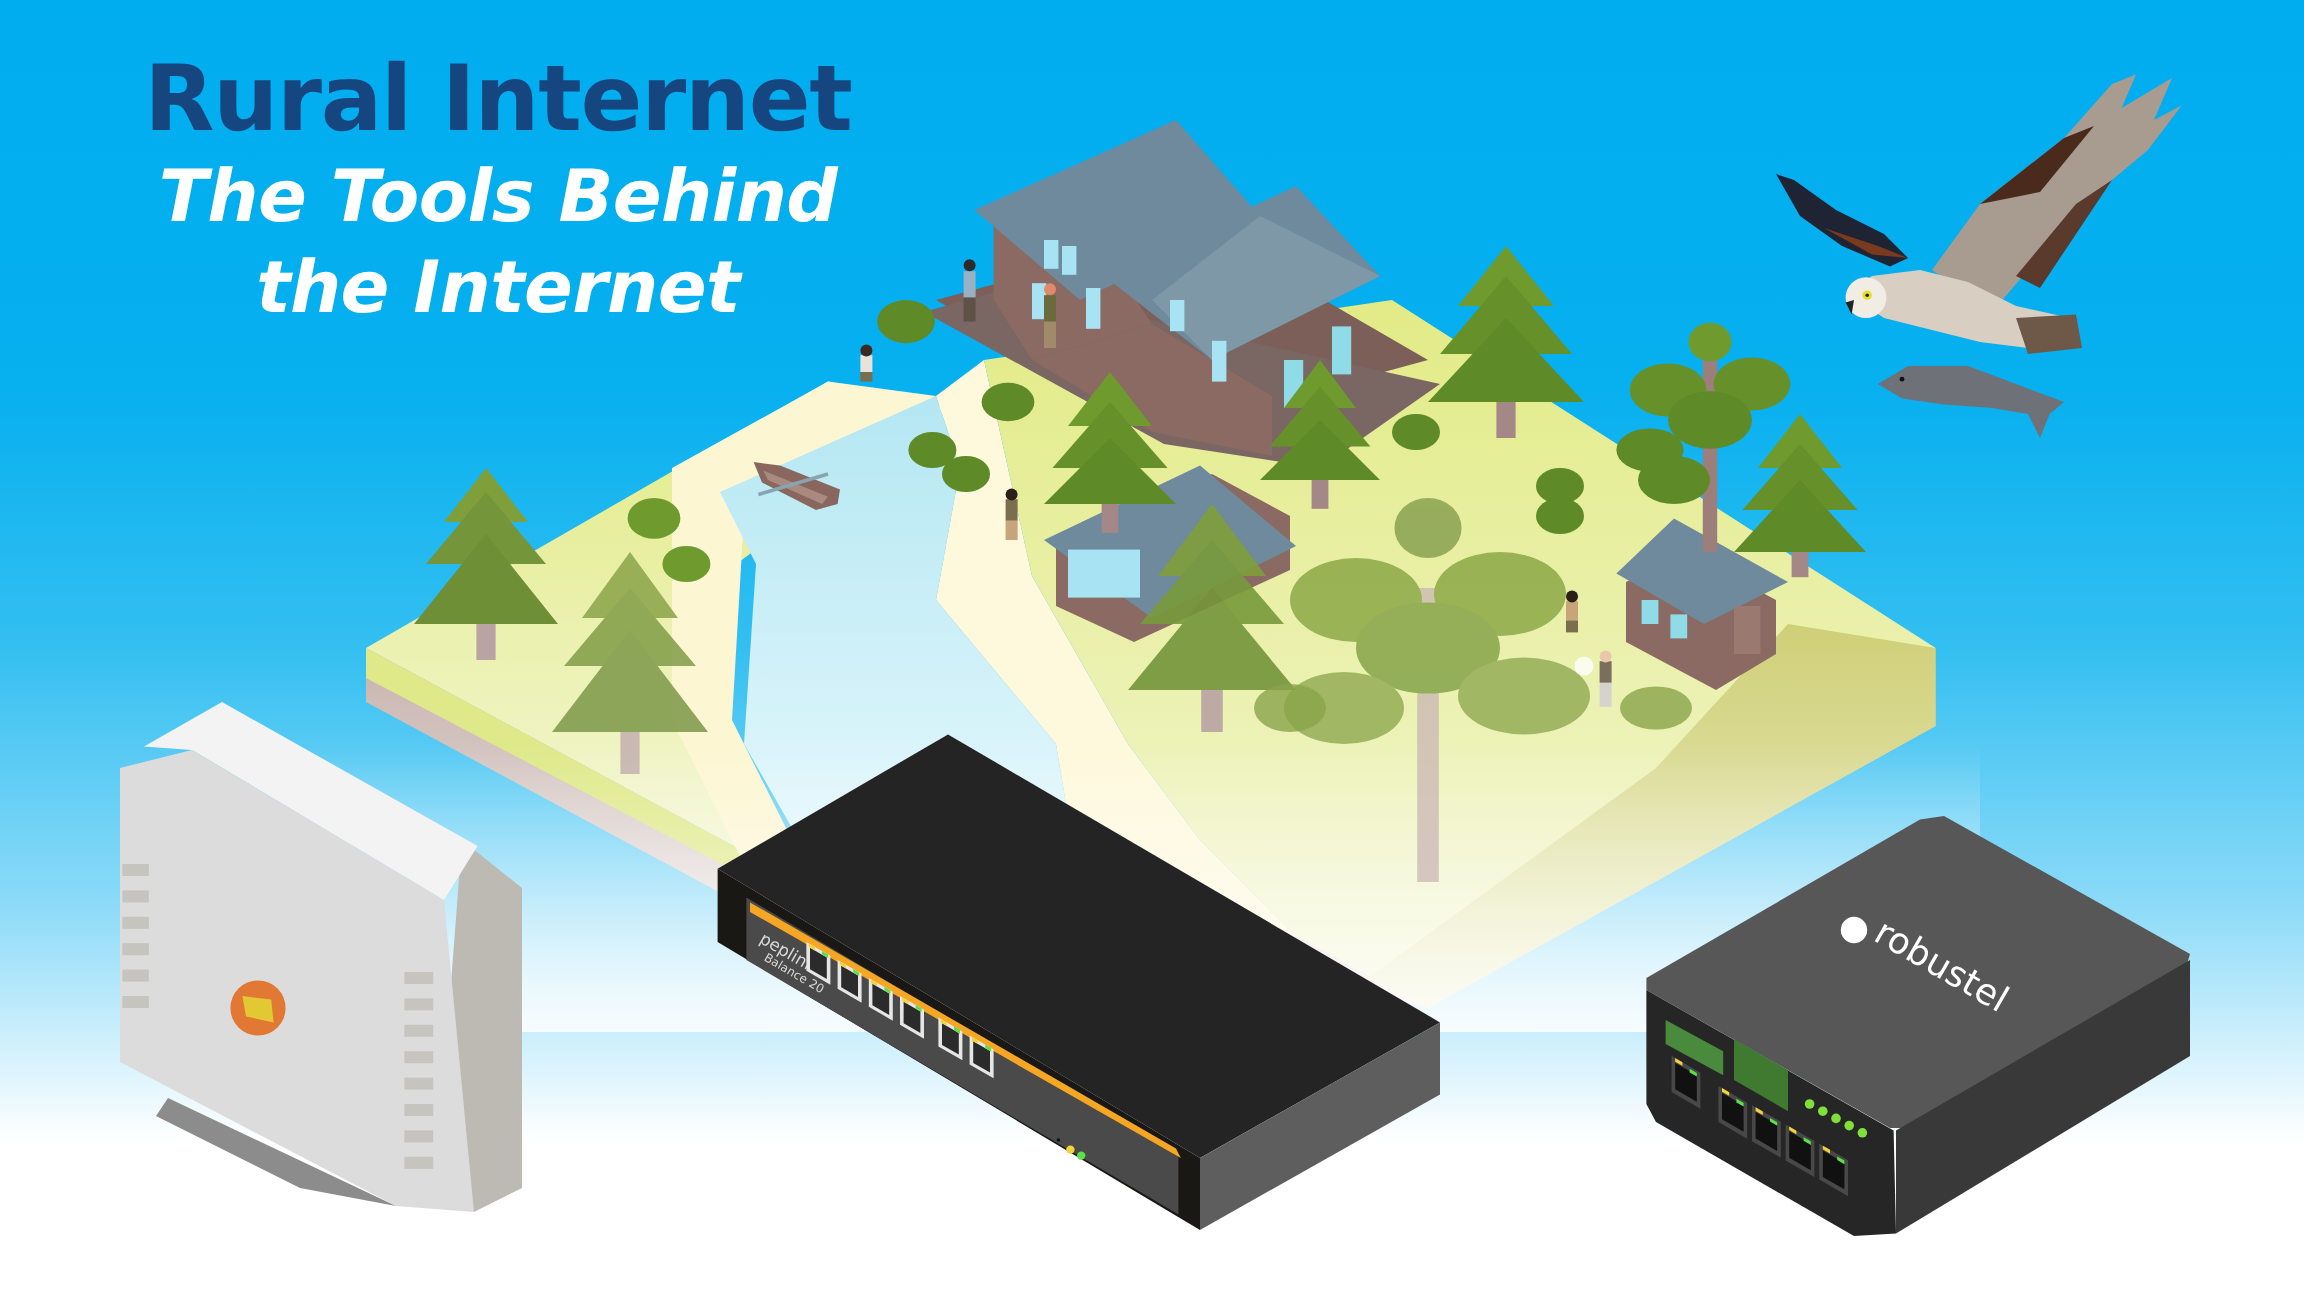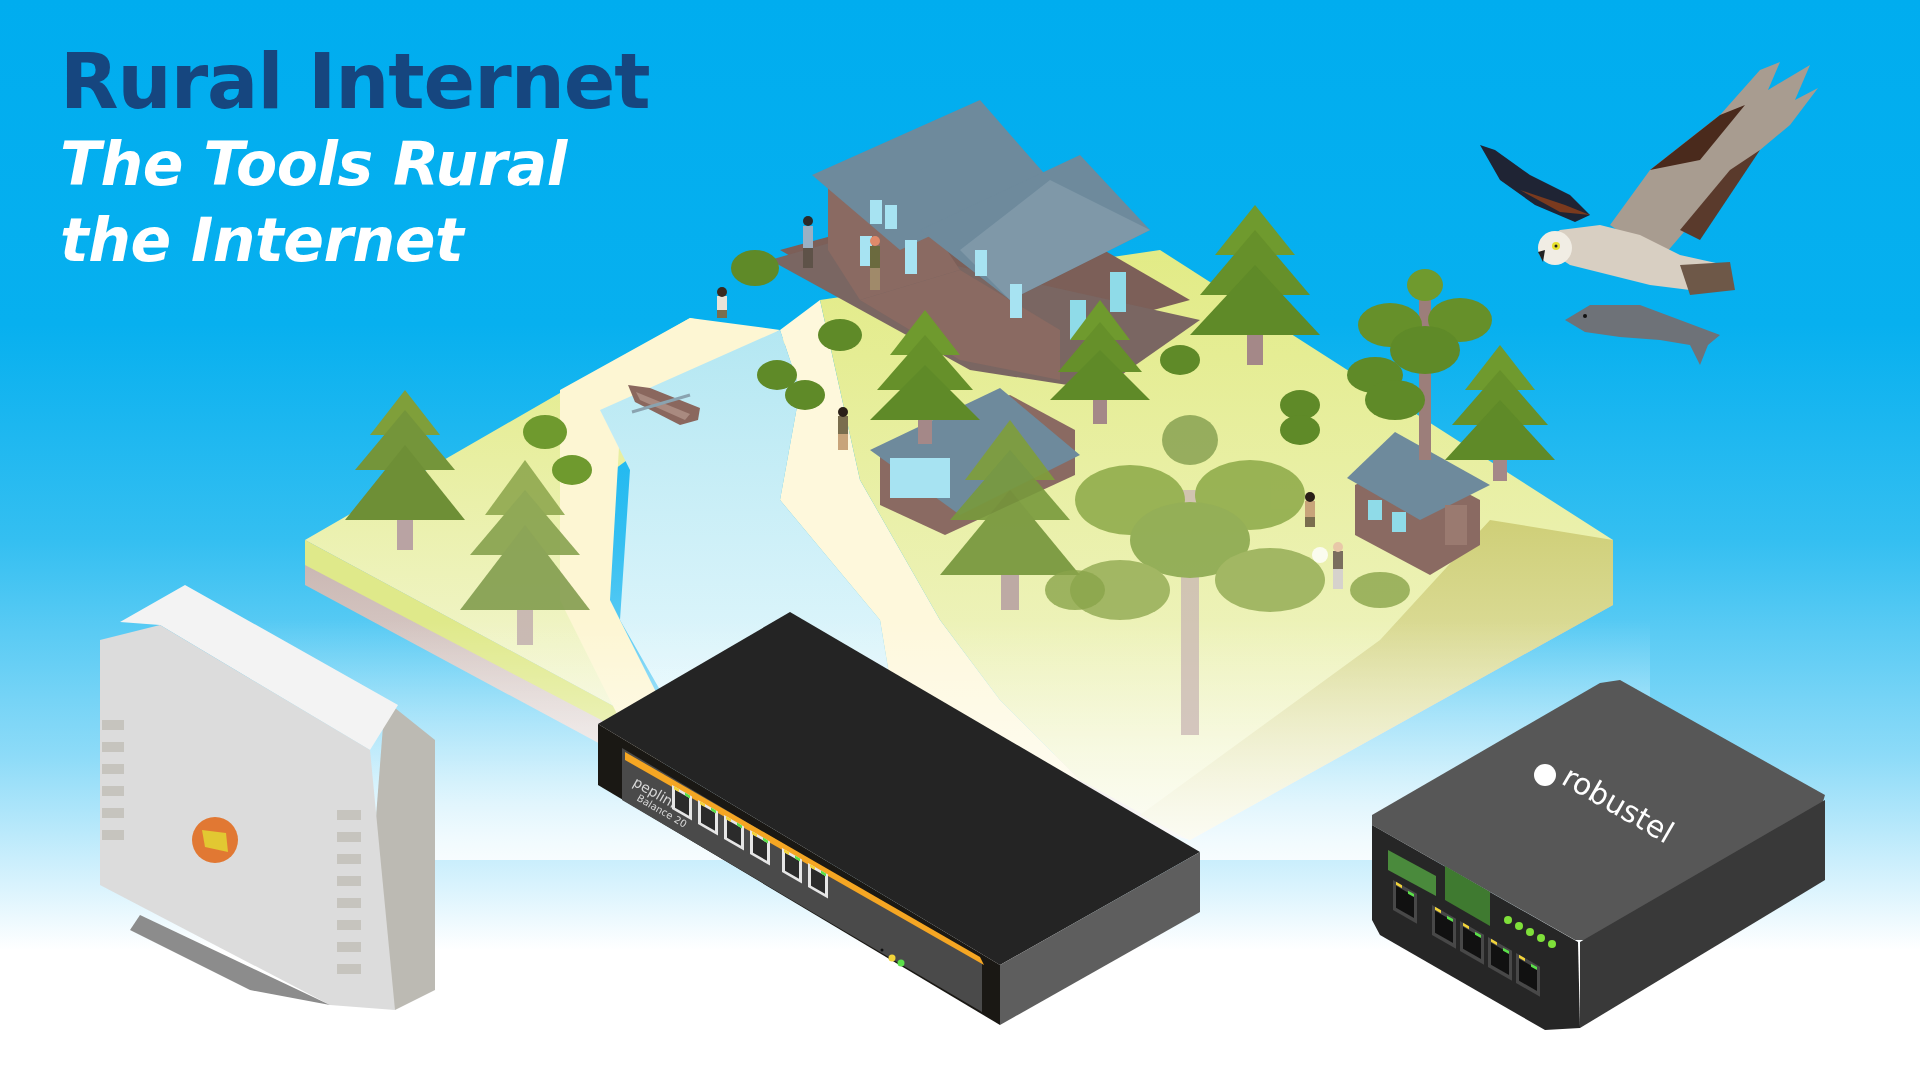--- a/index.html
+++ b/index.html
@@ -1,31 +1,31 @@
 <!DOCTYPE html>
 <html><head>
 <meta charset="utf-8">
 <style>
   html,body{margin:0;padding:0;}
   body{width:1920px;height:1080px;overflow:hidden;position:relative;
     background:linear-gradient(180deg,#00adef 0%,#07b0ef 30%,#34bff1 50%,#8ddbf8 70%,#d9f3fd 82%,#ffffff 88%,#ffffff 100%);
     font-family:"Liberation Sans","DejaVu Sans",sans-serif;}
   #scene{position:absolute;left:0;top:0;width:1920px;height:1080px;}
-  .title-block{position:absolute;left:60px;top:38px;width:710px;text-align:left;z-index:5;}
+  .title-block{position:absolute;left:60px;top:38px;width:710px;text-align:center;z-index:5;}
   .title-main{font-family:"DejaVu Sans","Liberation Sans",sans-serif;font-weight:bold;font-size:76px;color:#16467f;letter-spacing:-1px;line-height:88px;margin:0;}
   .title-sub{font-family:"DejaVu Sans","Liberation Sans",sans-serif;font-weight:bold;font-style:italic;font-size:60px;color:#ffffff;line-height:76px;margin:0;letter-spacing:-0.5px;}
   .brand-peplink{font-family:"DejaVu Sans",sans-serif;fill:#d8d8d8;}
   .brand-robustel{font-family:"DejaVu Sans",sans-serif;fill:#ffffff;}
 </style>
 </head>
 <body>
 
 <div class="title-block">
   <div class="title-main">Rural Internet</div>
-  <div class="title-sub">The Tools Rural</div>
+  <div class="title-sub">The Tools Behind</div>
   <div class="title-sub">the Internet</div>
 </div>
 
 <svg id="scene" viewBox="0 0 1920 1080" xmlns="http://www.w3.org/2000/svg">
   <defs>
     <linearGradient id="fadeWhite" x1="0" y1="0" x2="0" y2="1">
       <stop offset="0" stop-color="#ffffff" stop-opacity="0"></stop>
       <stop offset="1" stop-color="#ffffff" stop-opacity="0.85"></stop>
     </linearGradient>
     <linearGradient id="soilGrad" x1="0" y1="0" x2="0" y2="1">

